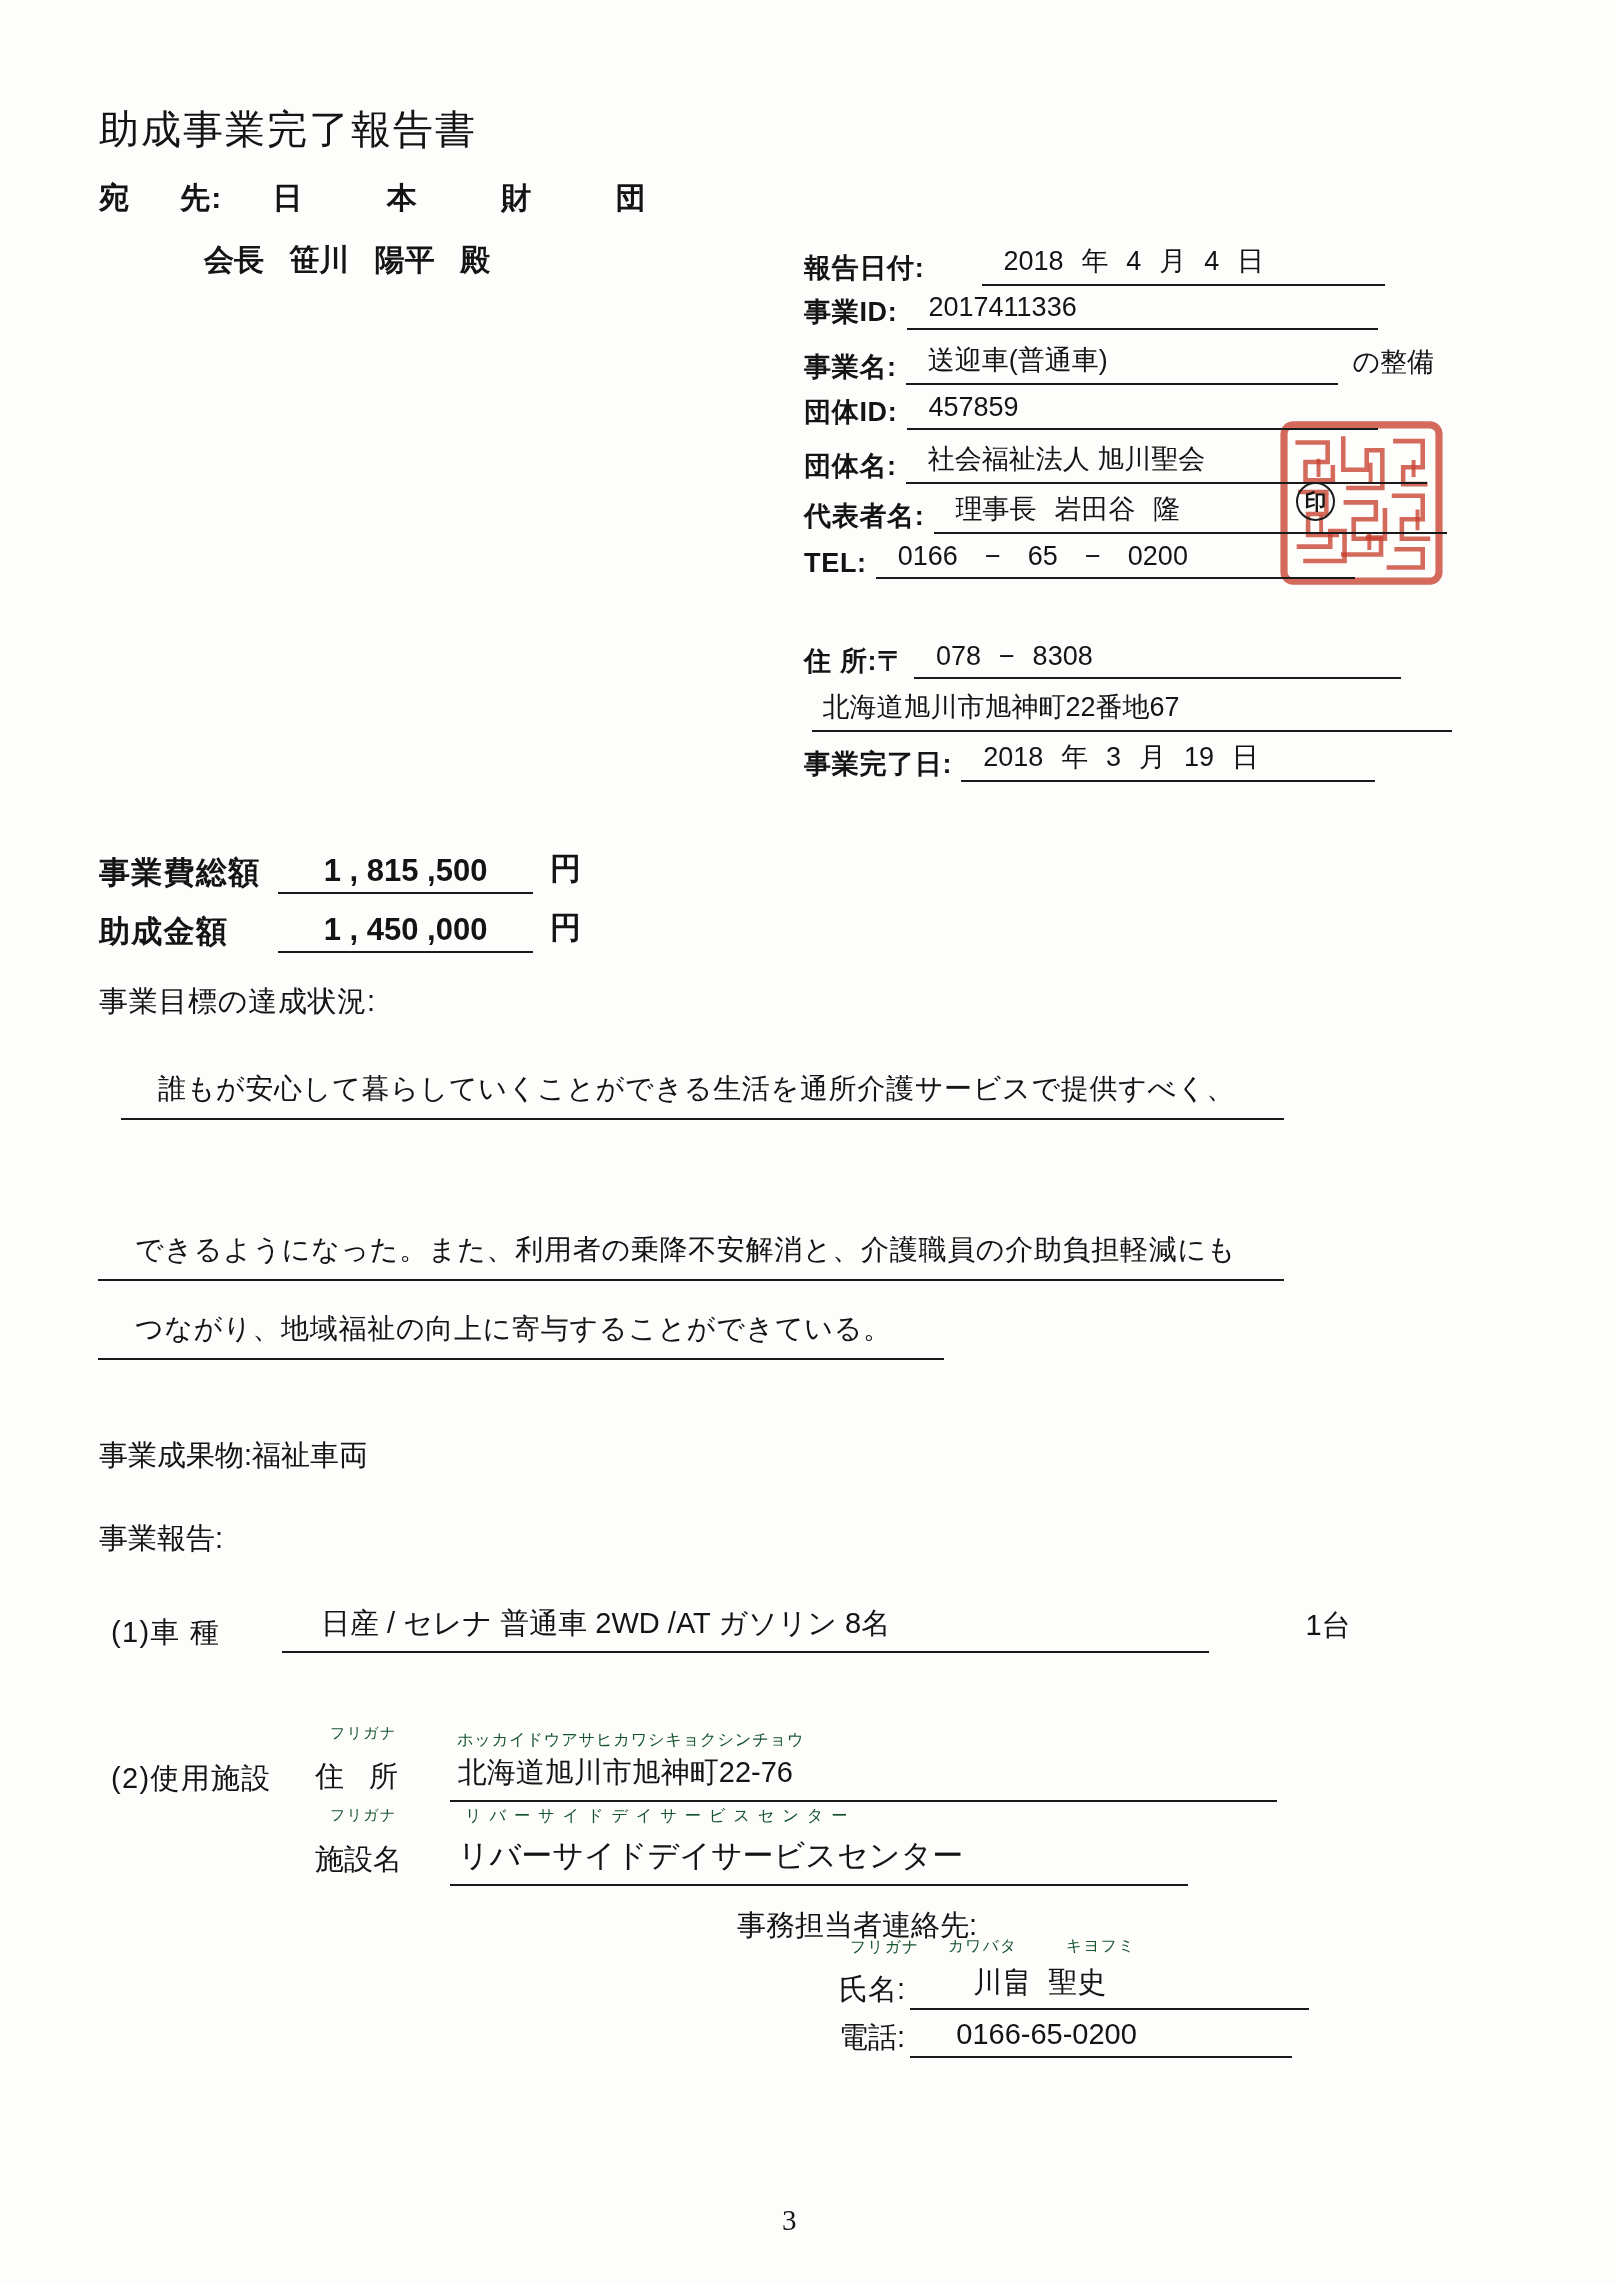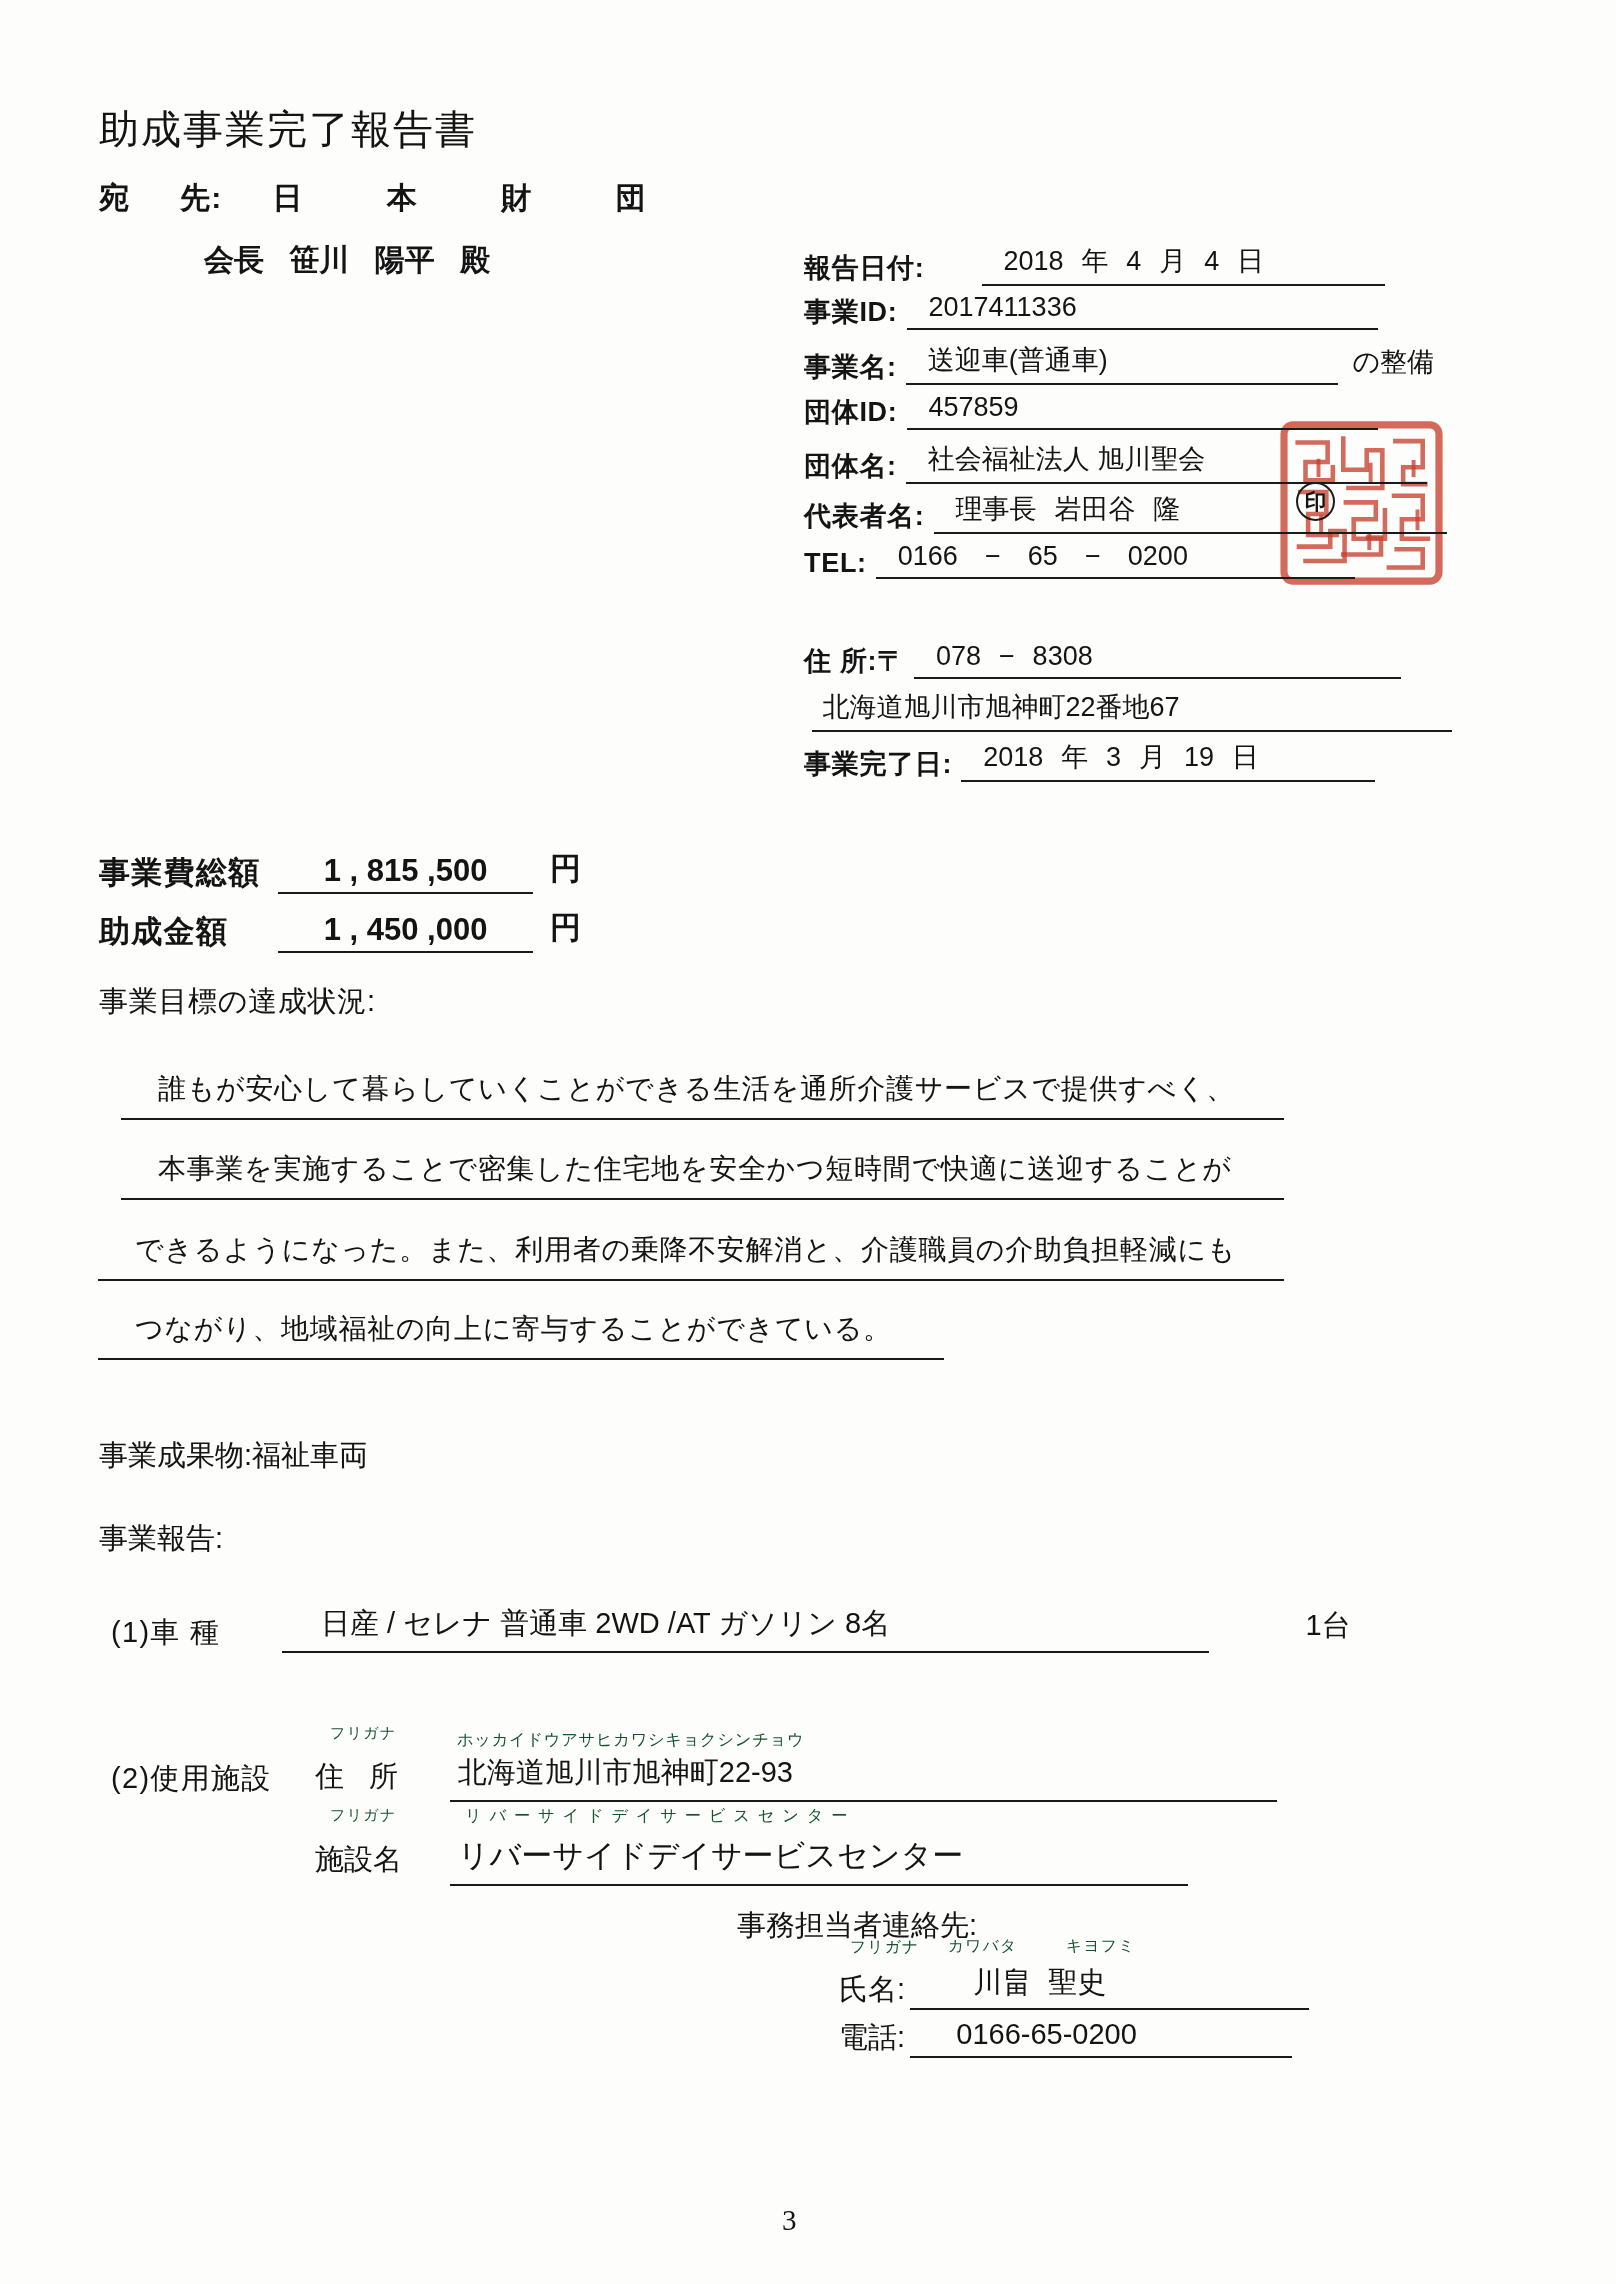--- a/index.html
+++ b/index.html
@@ -117,42 +117,41 @@
     <span class="aunit">円</span>
   </div>
   <div class="arow" style="top:907px;">
     <span class="alabel">助成金額</span>
     <span class="aval">1 , 450 ,000</span>
     <span class="aunit">円</span>
   </div>
 
   <div class="abs bold" style="left:99px; top:982px; font-size:29px; letter-spacing:0.7px;">事業目標の達成状況:</div>
   <div class="pline" style="top:1070px;">誰もが安心して暮らしていくことができる生活を通所介護サービスで提供すべく、</div>
-  <div class="pline" style="top:1150px;">本事業を実施することで密集した住宅地を安全かつ短時間で快適に送迎することが</div>
   <div class="pline" style="top:1231px; left:98px; width:1149px;">できるようになった。また、利用者の乗降不安解消と、介護職員の介助負担軽減にも</div>
   <div class="pline" style="top:1310px; left:98px; width:809px;">つながり、地域福祉の向上に寄与することができている。</div>
 
   <div class="abs bold" style="left:99px; top:1436px; font-size:29px; display:flex;">
     <span>事業成果物:</span>
     <span>福祉車両</span>
   </div>
 
   <div class="abs bold" style="left:99px; top:1519px; font-size:29px;">事業報告:</div>
 
   <div class="abs" style="left:111px; top:1604px; font-size:29px; display:flex; align-items:flex-end;">
     <span style="width:171px; white-space:nowrap; letter-spacing:1.3px;">(1)車 種</span>
     <span class="uval" style="width:881px; padding:0 6.5px 6.5px 39px;">日産 / セレナ 普通車 2WD /AT ガソリン 8名</span>
     <span style="margin-left:97px; padding-bottom:6.5px;">1台</span>
   </div>
 
   <div class="abs" style="left:111px; top:1759px; font-size:29px; letter-spacing:1.3px;">(2)使用施設</div>
   <div class="furi" style="left:330px; top:1724px; font-size:15px;">フリガナ</div>
   <div class="abs" style="left:315px; top:1757px; font-size:29px; word-spacing:17px;">住 所</div>
   <div class="furi" style="left:457px; top:1729px; font-size:16.3px; letter-spacing:0.7px;">ホッカイドウアサヒカワシキョクシンチョウ</div>
-  <div class="abs uval" style="left:450px; top:1753px; width:819px; font-size:29px; padding:0 0 6.5px 7.8px;">北海道旭川市旭神町22-93</div>
+  <div class="abs uval" style="left:450px; top:1753px; width:819px; font-size:29px; padding:0 0 6.5px 7.8px;">北海道旭川市旭神町22-76</div>
 
   <div class="furi" style="left:330px; top:1806px; font-size:15px;">フリガナ</div>
   <div class="abs" style="left:315px; top:1840px; font-size:29px;">施設名</div>
   <div class="furi" style="left:465px; top:1805px; font-size:16.3px; letter-spacing:7.8px;">リバーサイドデイサービスセンター</div>
   <div class="abs uval" style="left:450px; top:1835px; width:730px; font-size:31px; padding:0 0 6.5px 7.8px;">リバーサイドデイサービスセンター</div>
 
   <div class="abs bold" style="left:737px; top:1906px; font-size:29px;">事務担当者連絡先:</div>
   <div class="furi" style="left:850px; top:1937px; font-size:15.7px;">フリガナ</div>
   <div class="furi" style="left:948px; top:1936px; font-size:15.7px; word-spacing:43px;">カワバタ キヨフミ</div>
   <div class="abs" style="left:839px; top:1963px; font-size:29px; display:flex; align-items:flex-end;">

